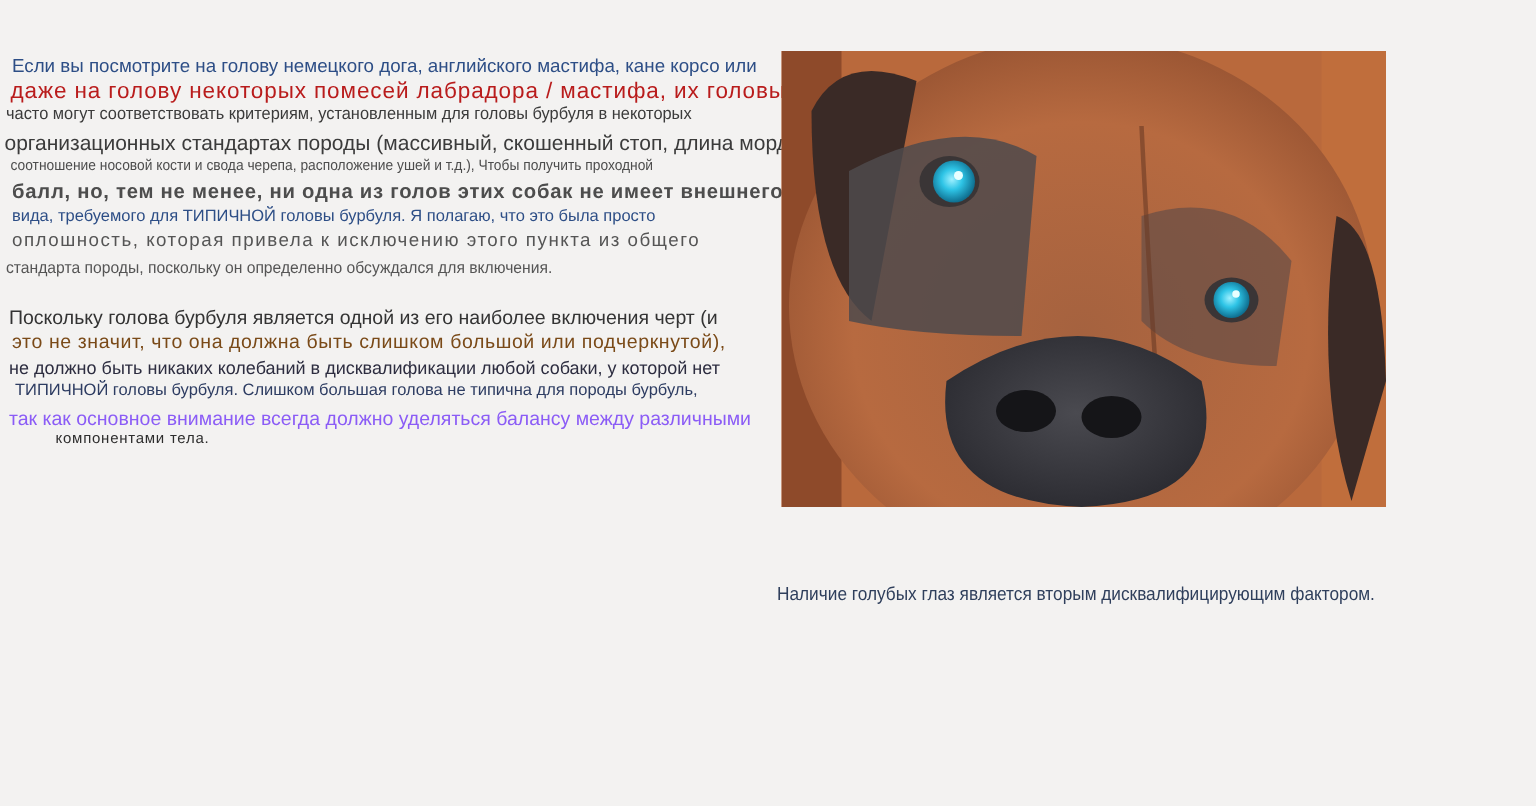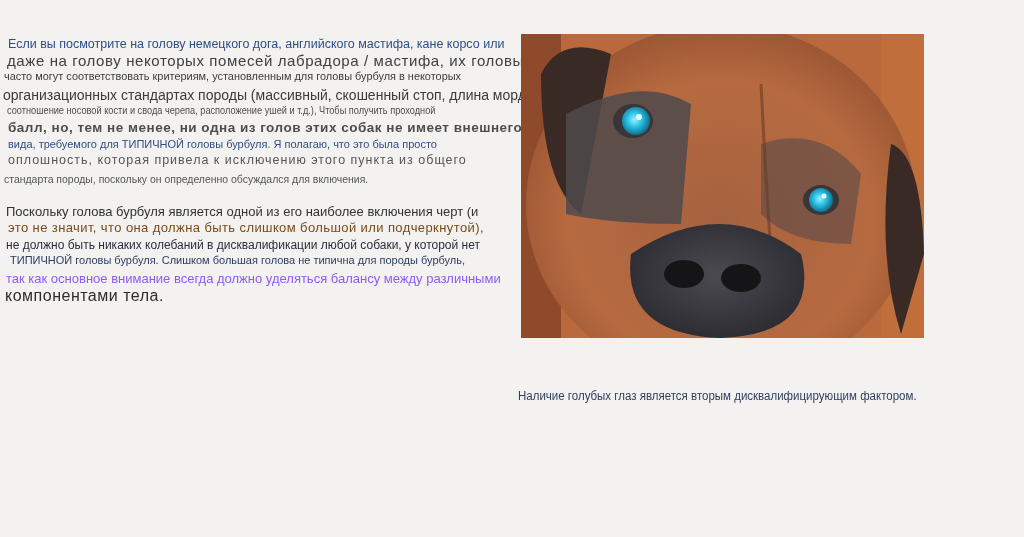--- a/index.html
+++ b/index.html
@@ -11,34 +11,34 @@
       overflow: hidden;
       font-family: "Liberation Sans", sans-serif;
     }
     .page { position: relative; width: 1024px; height: 444px; }
     .line {
       position: absolute;
       white-space: nowrap;
       line-height: 1;
     }
     .l-blue-sm   { color: #2d4e86; font-size: 12.5px; }
-    .l-brown-lg  { color: #404040; font-size: 15px; letter-spacing: 0.6px; text-align: right; }
+    .l-brown-lg  { color: #b91c1c; font-size: 15px; letter-spacing: 0.6px; text-align: right; }
     .l-dark-xs   { color: #3b3b3b; font-size: 11.5px; transform: scaleX(0.95); transform-origin: left; }
     .l-dark-md   { color: #3b3b3b; font-size: 14px; }
     .l-gray-xxs  { color: #4d4d4d; font-size: 10px; transform: scaleX(0.92); transform-origin: left; }
     .l-gray-md   { color: #4d4d4d; font-size: 13.5px; letter-spacing: 0.5px; font-weight: bold; }
     .l-navy-xs   { color: #2d4e86; font-size: 11px; }
     .l-sep       { color: #555; font-size: 12.5px; letter-spacing: 1px; }
     .l-gray-sm   { color: #555; font-size: 11px; transform: scaleX(0.95); transform-origin: left; }
     .l-darkgray  { color: #333; font-size: 13px; }
     .l-orange    { color: #7a4a18; font-size: 13px; letter-spacing: 0.4px; }
     .l-darkblue  { color: #2d2d40; font-size: 12px; }
     .l-navy-ss   { color: #2d3c62; font-size: 11px; }
     .l-dark-lg   { color: #8b5cf6; font-size: 13px; }
-    .l-dark-lg2  { color: #2d2d2d; font-size: 16px; letter-spacing: 0.5px; }
+    .l-dark-lg2  { color: #2d2d2d; font-size: 10px; letter-spacing: 0.5px; margin-left: 32px; }
     .caption1    { color: #2f3f5c; font-size: 12.5px; transform: scaleX(0.92); transform-origin: left; }
     .caption2    { color: #2f2f2f; font-size: 11.5px; letter-spacing: 0.3px; }
 
     .photo {
       position: absolute;
       left: 521px; top: 34px;
       width: 403px; height: 304px;
       overflow: hidden;
       background: #b1603a;
     }

